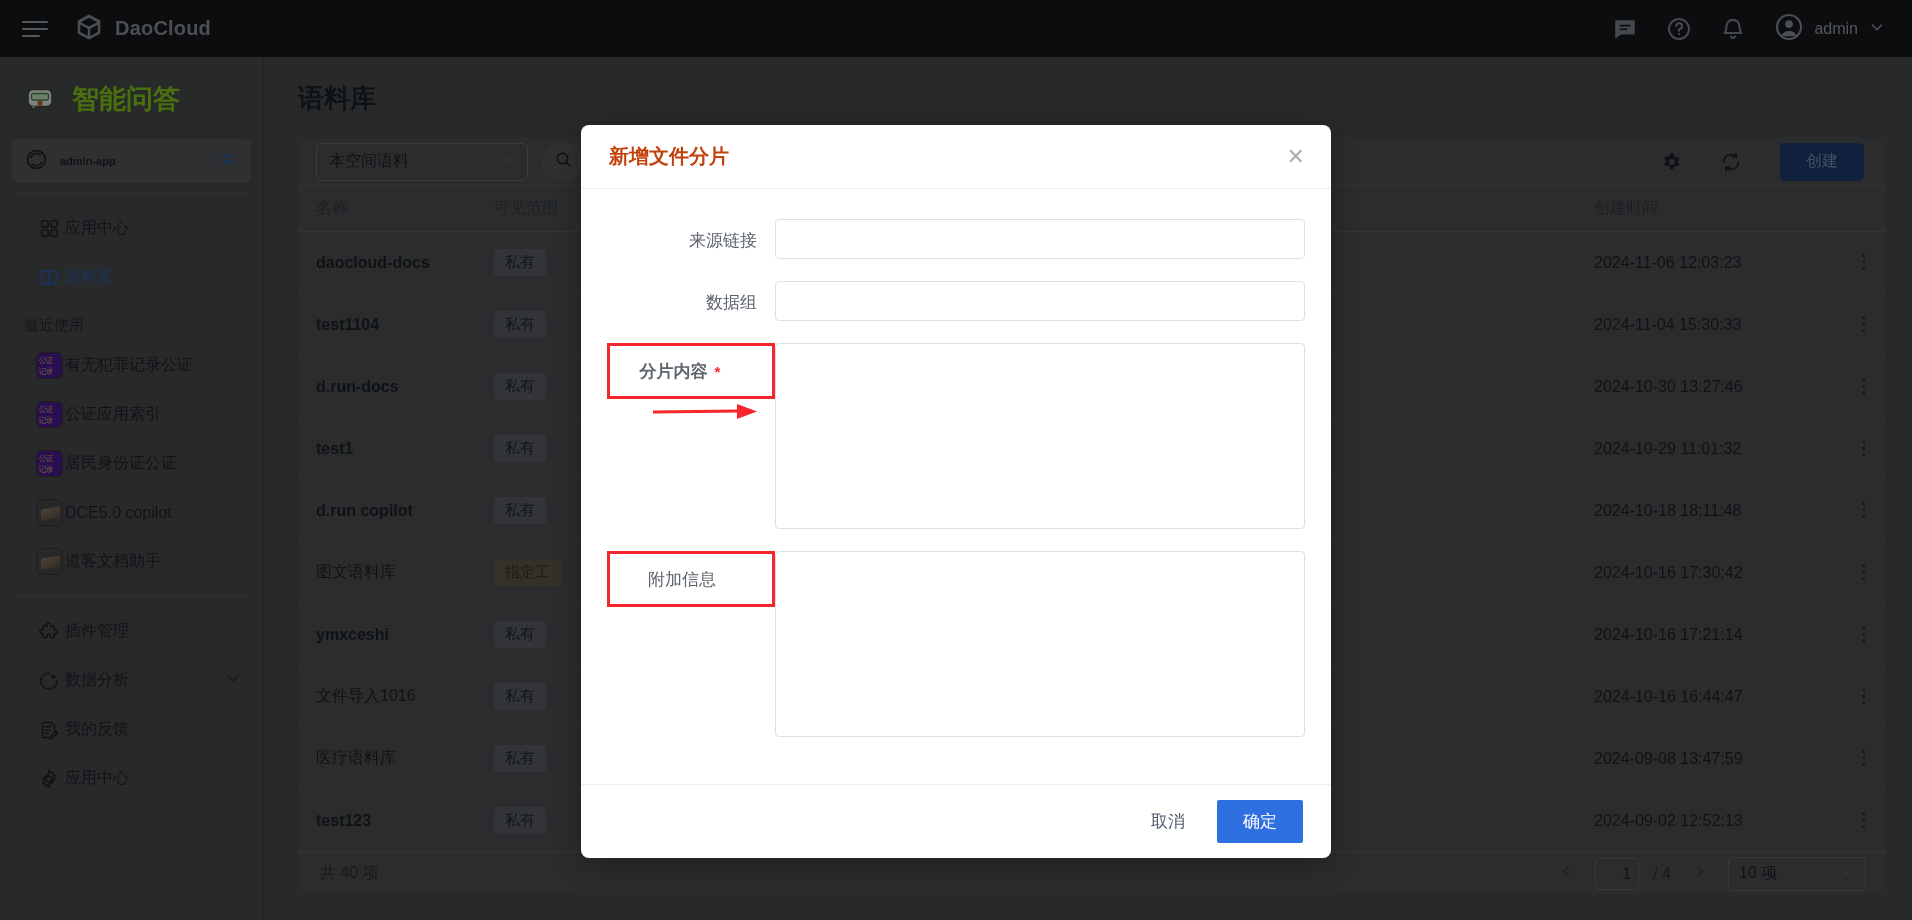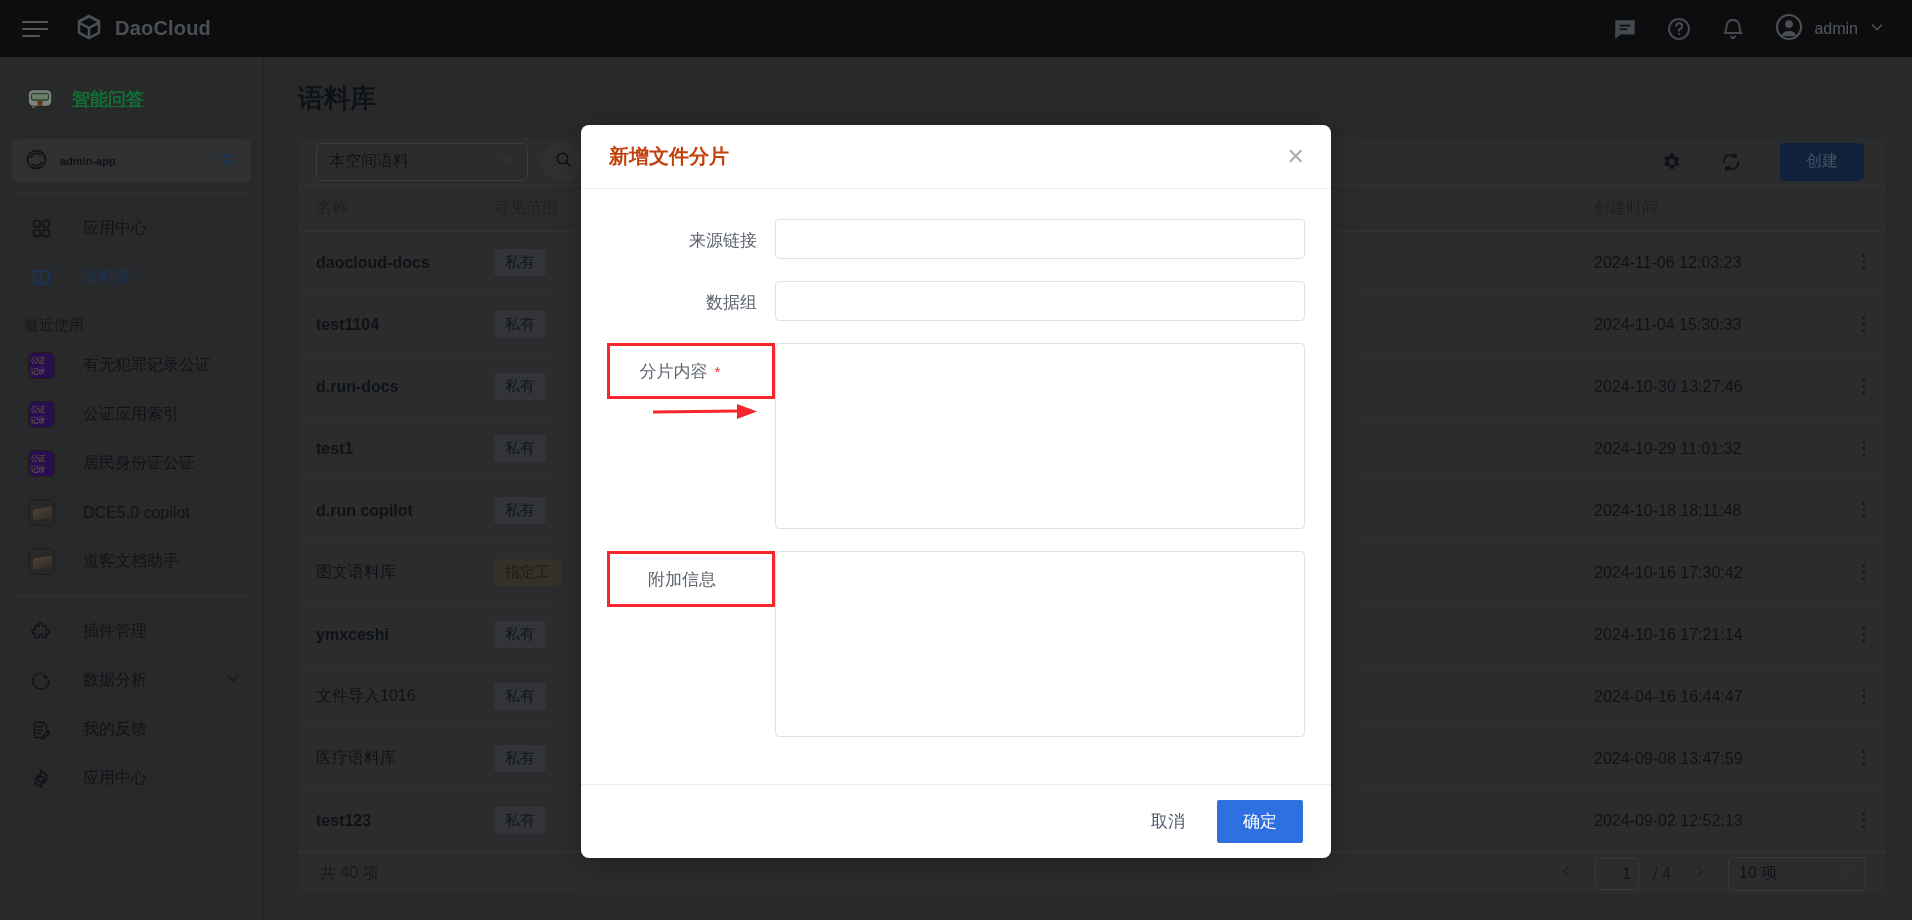--- a/index.html
+++ b/index.html
@@ -43,34 +43,34 @@
   .sidebar {
     position: absolute; top: 57px; left: 0; width: 264px; height: 863px;
     background: #4a4c4f;
     border-right: 1px solid #3e4043;
     padding-top: 10px;
   }
   .robot-row {
     display: flex; align-items: center; gap: 14px;
     padding: 12px 0 12px 22px; cursor: pointer;
   }
-  .robot-title { font-size: 18px; font-weight: bold; color: #22c55e; text-decoration: underline; }
+  .robot-title { font-size: 27px; font-weight: bold; color: #84cc16; }
 
   .app-row {
     margin: 8px 12px 0 12px; height: 44px; border-radius: 6px;
     background: #56585b; display: flex; align-items: center;
     padding: 0 13px; gap: 12px; cursor: pointer;
   }
   .app-name { font-size: 11px; font-weight: bold; color: #1d2126; flex: 1; }
 
   .sep { height: 1px; background: #585a5d; margin: 10px 14px; }
 
   .nav-item {
-    display: flex; align-items: center; gap: 29px;
-    height: 49px; padding-left: 28px; cursor: pointer; color: #1e2227;
+    display: flex; align-items: center; gap: 3px;
+    height: 49px; padding-left: 36px; cursor: pointer; color: #1e2227;
     font-size: 16px; position: relative;
   }
   .nav-item .ico { width: 26px; display: flex; align-items: center; justify-content: center; }
   .nav-item.active { color: #2a5fae; }
   .nav-item.active .ico { color: #2a5fae; }
 
   .group-label {
     font-size: 15px; color: #24282d; padding: 14px 0 6px 24px;
   }
 
@@ -191,21 +191,21 @@
   .flabel {
     width: 168px; flex: none; text-align: right; padding-right: 18px;
     font-size: 17px; color: #5d646d; padding-top: 10px;
     position: relative;
   }
   .flabel.boxed {
     border: 3px solid #f5272c; padding: 12px 18px 12px 0; margin-bottom: 2px;
     height: 56px; display: flex; align-items: center; justify-content: center;
     text-align: center; box-sizing: border-box;
   }
-  .flabel.boxed.req { padding-right: 22px; }
+  .flabel.boxed.req { padding-right: 22px; font-weight: bold; }
   .req-star { color: #f5272c; font-size: 15px; margin-left: 7px; }
   .finput {
     flex: 1; height: 40px; border: 1px solid #dde1e6; border-radius: 4px;
     background: #fff; outline: none; padding: 0 11px; font-size: 15px;
     font-family: inherit; color: #1d2129;
   }
   .ftext {
     flex: 1; border: 1px solid #dde1e6; border-radius: 4px; background: #fff;
     outline: none; padding: 9px 11px; font-size: 15px; font-family: inherit;
     resize: none; color: #1d2129;
@@ -538,21 +538,21 @@
             <td></td>
             <td>admin</td>
             <td>2024-10-16 17:21:14</td>
             <td><span class="kebab">⋮</span></td>
           </tr>
           <tr>
             <td class="name cjk">文件导入1016</td>
             <td><span class="badge">私有</span></td>
             <td></td>
             <td>admin</td>
-            <td>2024-04-16 16:44:47</td>
+            <td>2024-10-16 16:44:47</td>
             <td><span class="kebab">⋮</span></td>
           </tr>
           <tr>
             <td class="name cjk">医疗语料库</td>
             <td><span class="badge">私有</span></td>
             <td></td>
             <td>admin</td>
             <td>2024-09-08 13:47:59</td>
             <td><span class="kebab">⋮</span></td>
           </tr>

